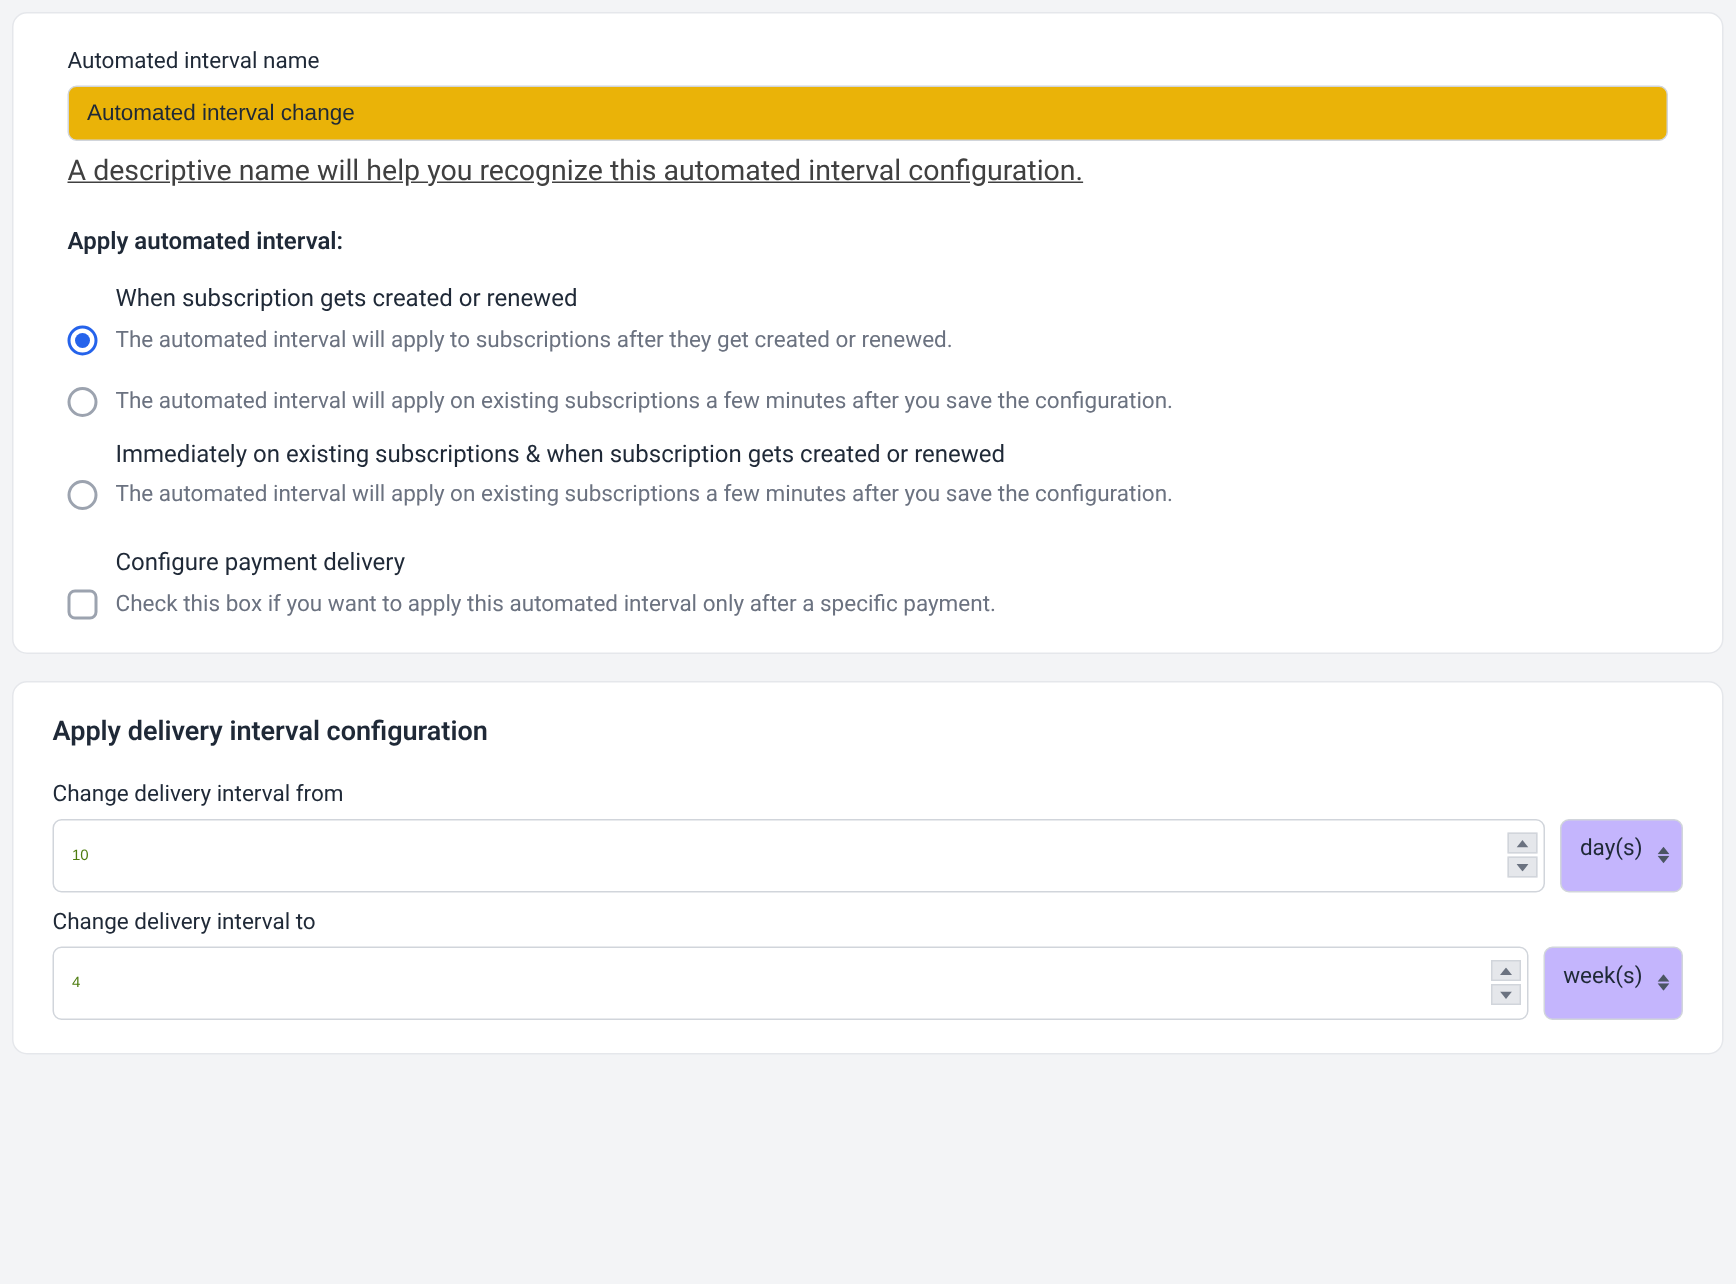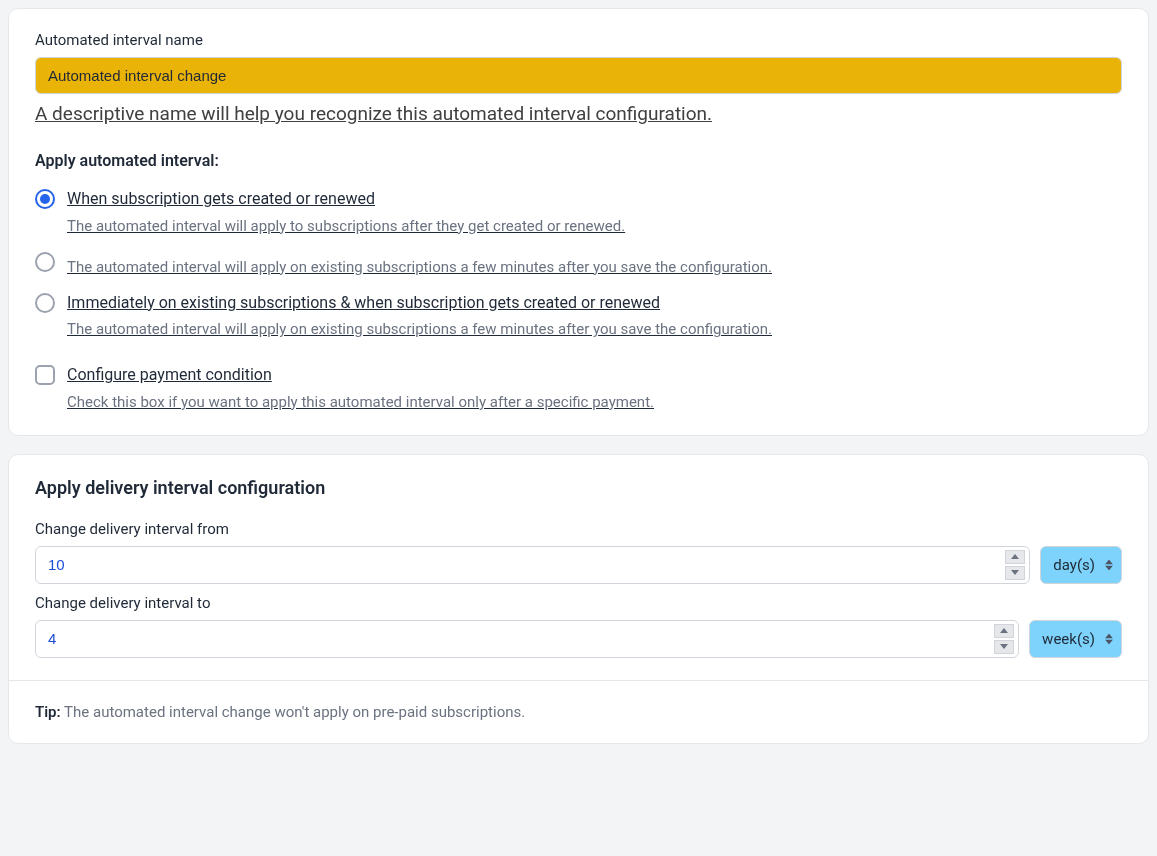--- a/index.html
+++ b/index.html
@@ -9,21 +9,21 @@
     background: #f3f4f6;
     font-family: -apple-system, BlinkMacSystemFont, "Segoe UI", Roboto, Helvetica, Arial, sans-serif;
     font-size: 15px;
     color: #1f2937;
     width: 1157px;
   }
   .card {
     background: #fff;
     border: 1px solid #e5e7eb;
     border-radius: 10px;
-    padding: 22px 26px;
+    padding: 22px 36px;
     margin-bottom: 18px;
   }
   .card.split {
     padding: 0;
     overflow: hidden;
   }
   .card.split .section {
     padding: 22px 26px;
   }
   .card.split .section + .section {
@@ -56,23 +56,22 @@
     margin-top: 26px;
     margin-bottom: 18px;
   }
   .section-title {
     font-weight: 600;
     font-size: 18px;
     margin-bottom: 22px;
   }
   .option-row {
     display: flex;
-    align-items: flex-start;
+    align-items: flex-end;
     margin-bottom: 14px;
-    text-decoration: underline;
   }
   .option-row:last-child { margin-bottom: 0; }
   .control-col {
     flex: 0 0 32px;
     display: flex;
     justify-content: flex-start;
     padding-top: 1px;
   }
   .text-col {
     flex: 1;
@@ -130,22 +129,22 @@
     border-radius: 6px;
     background: #fff;
     display: flex;
     align-items: center;
   }
   .num-input {
     flex: 1;
     border: none;
     outline: none;
     padding: 9px 12px;
-    font-size: 15px;
-    color: #1d4ed8;
+    font-size: 10px;
+    color: #4d7c0f;
     background: transparent;
   }
   .spinners {
     display: flex;
     flex-direction: column;
     width: 20px;
     margin-right: 4px;
   }
   .spin {
     height: 14px;
@@ -155,22 +154,22 @@
     align-items: center;
     justify-content: center;
     cursor: pointer;
   }
   .spin + .spin { margin-top: 2px; }
   .spin svg { display: block; }
   .unit-select {
     flex: 0 0 auto;
     border: 1px solid #d1d5db;
     border-radius: 6px;
-    background: #7dd3fc;
-    padding: 9px 26px 9px 12px;
+    background: #c4b5fd;
+    padding: 9px 26px 20px 12px;
     font-size: 15px;
     color: #1f2937;
     position: relative;
     cursor: pointer;
     display: flex;
     align-items: flex-start;
   }
   .unit-select .caret {
     position: absolute;
     right: 8px;
@@ -223,21 +222,21 @@
         <div class="option-desc">The automated interval will apply on existing subscriptions a few minutes after you save the configuration.</div>
       </div>
     </div>
   </div>
 
   <div class="option-row spacer-top">
     <div class="control-col">
       <span class="checkbox"></span>
     </div>
     <div class="text-col">
-      <div class="option-label">Configure payment condition</div>
+      <div class="option-label">Configure payment delivery</div>
       <div class="option-desc">Check this box if you want to apply this automated interval only after a specific payment.</div>
     </div>
   </div>
 </div>
 
 <div class="card split">
   <div class="section">
     <div class="section-title">Apply delivery interval configuration</div>
 
     <div class="field-block">
@@ -298,16 +297,13 @@
               </svg>
             <svg width="8" height="5" viewBox="0 0 8 5">
                 <path d="M0 0 L4 5 L8 0 Z" fill="#4b5563"></path>
               </svg>
           </span>
         </div>
       </div>
     </div>
   </div>
 
-  <div class="section">
-    <span class="tip-label">Tip:</span><span class="tip-text"> The automated interval change won't apply on pre-paid subscriptions.</span>
-  </div>
 </div>
 
 </body></html>

